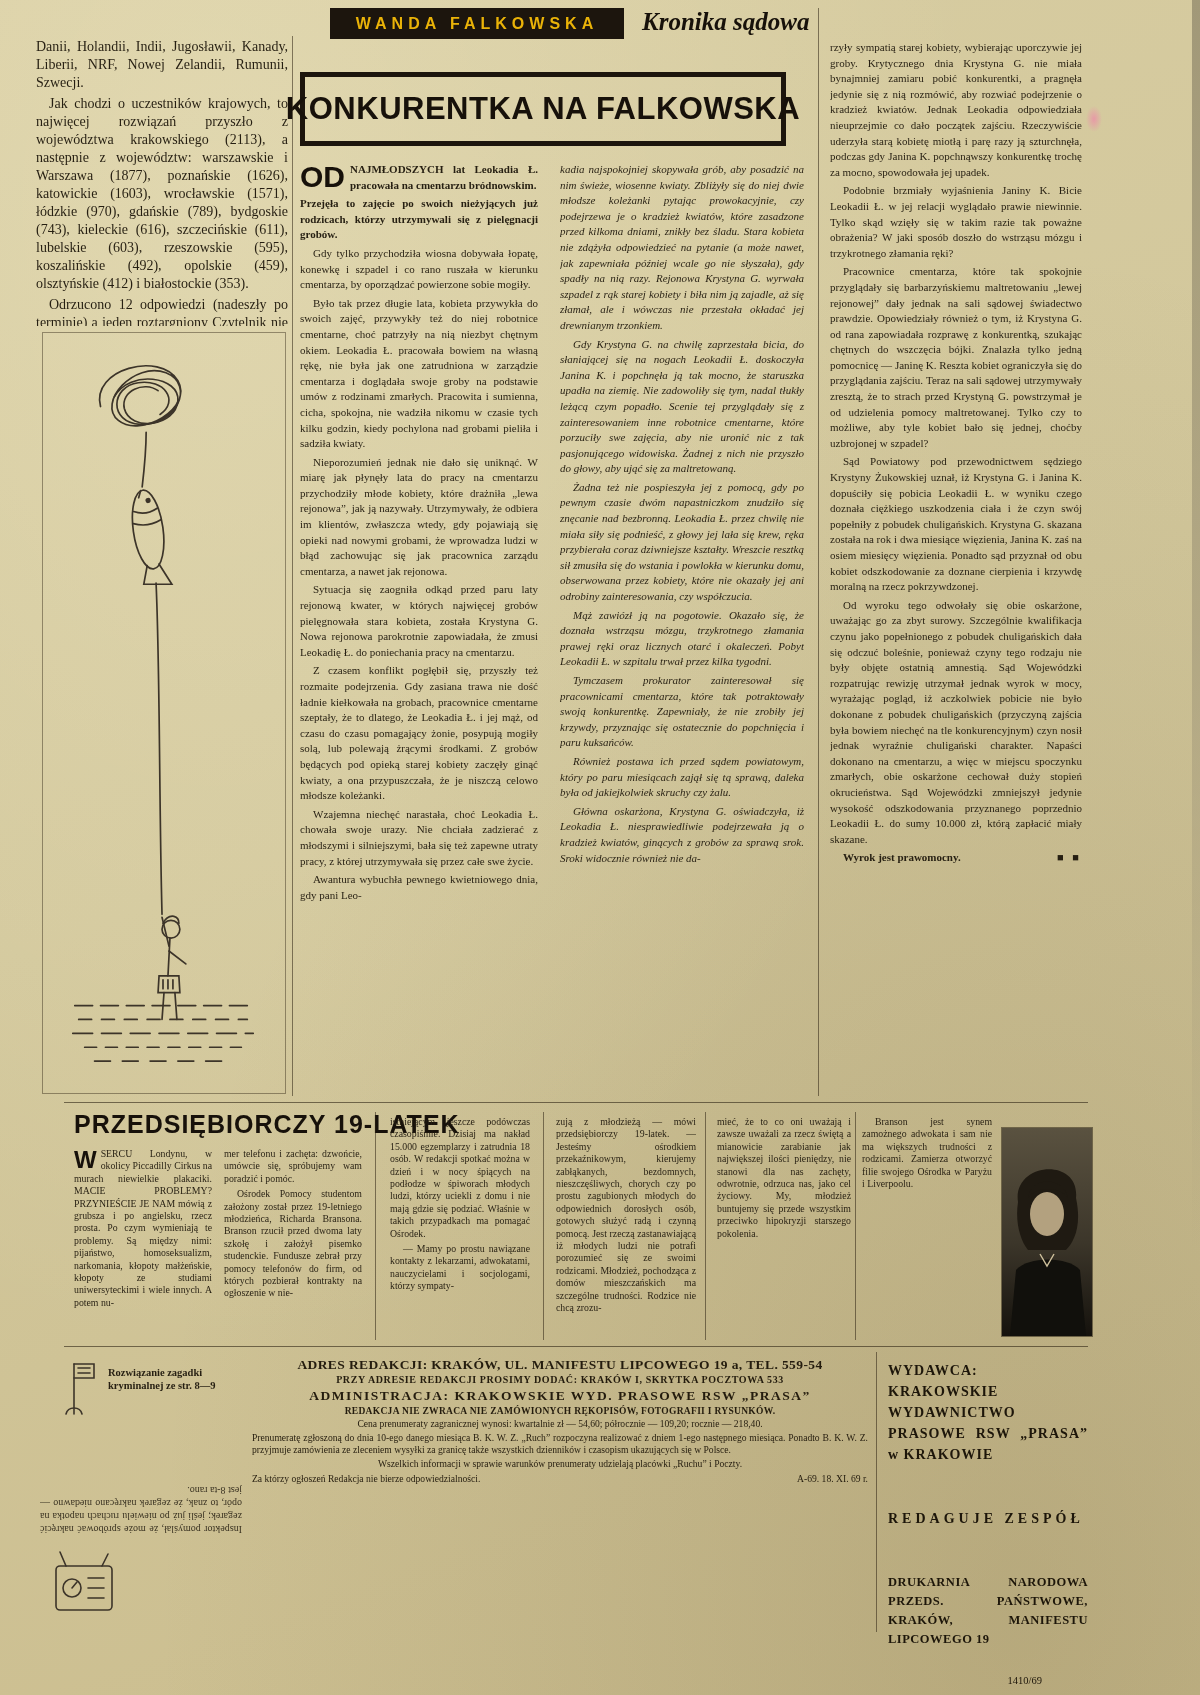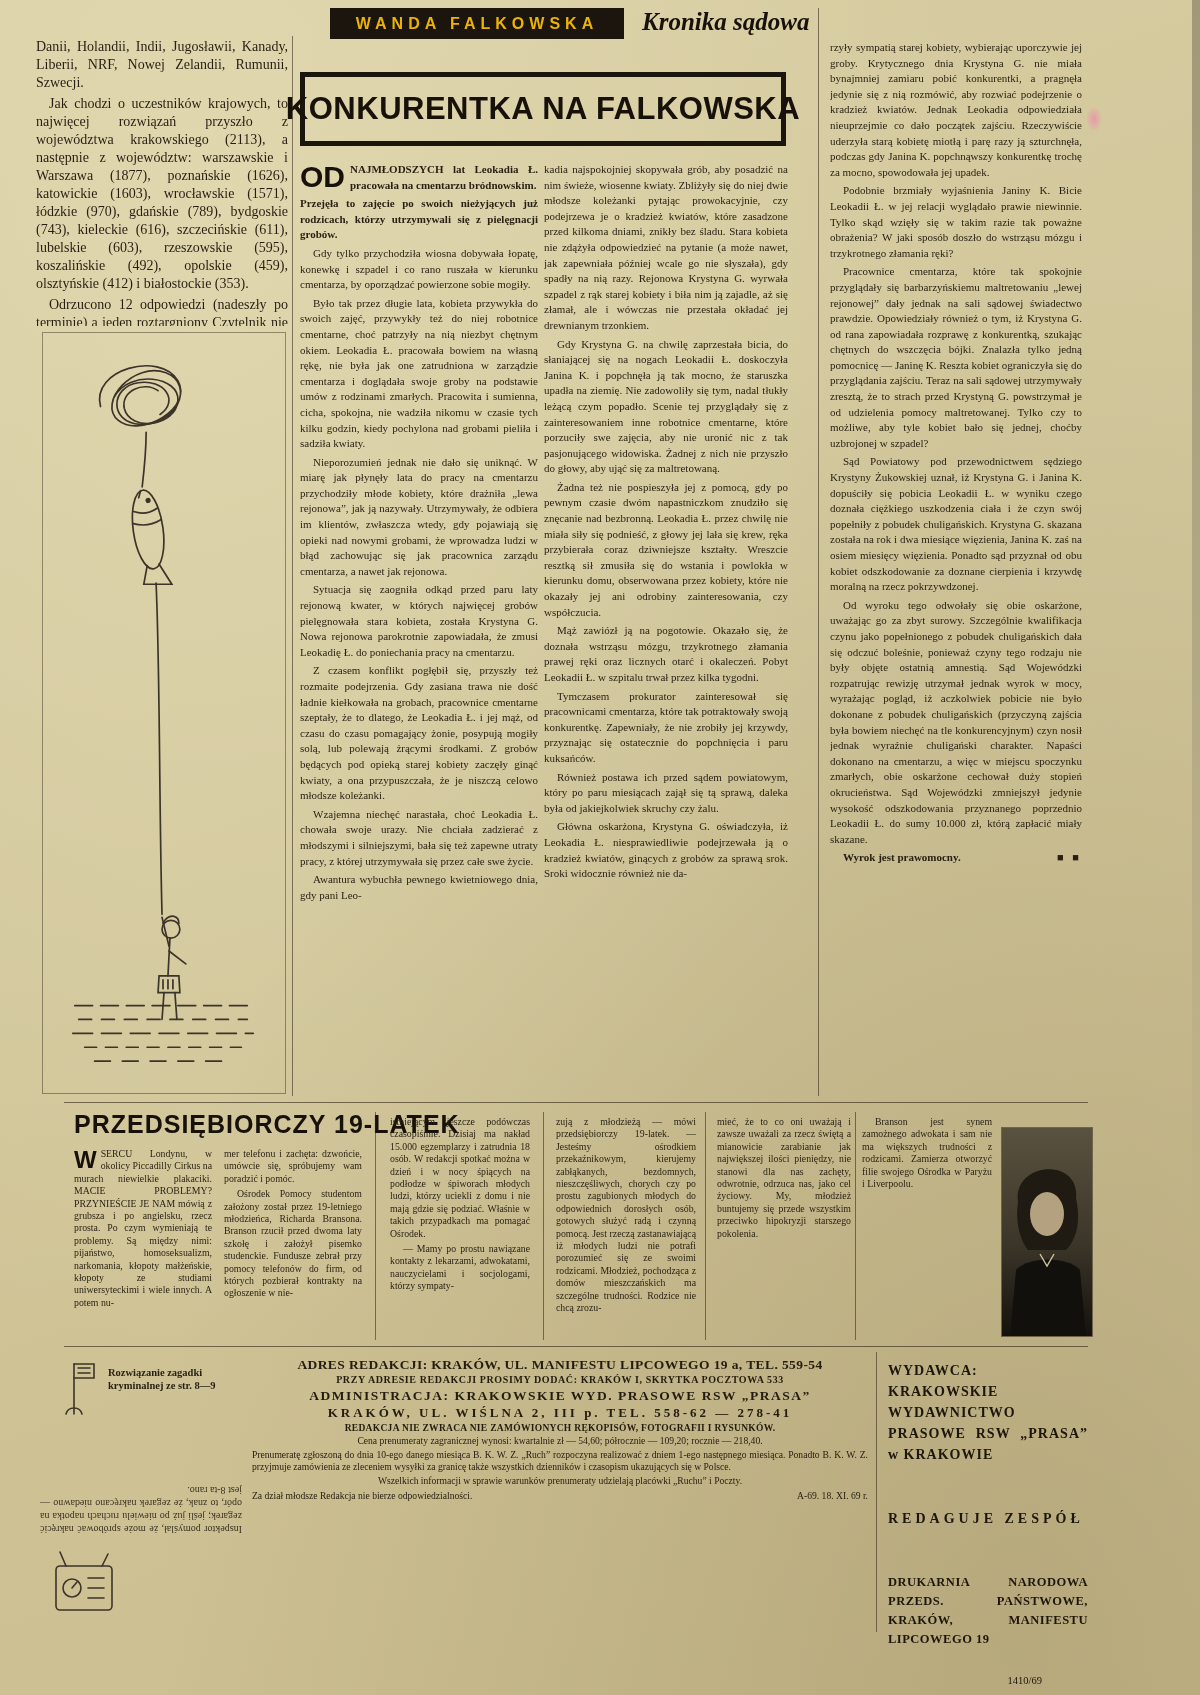--- a/index.html
+++ b/index.html
@@ -135,21 +135,21 @@
     <p class="ni leadbold">Przejęła to zajęcie po swoich nieżyjących już rodzicach, którzy utrzymywali się z pielęgnacji grobów.</p>
     <p>Gdy tylko przychodziła wiosna dobywała łopatę, konewkę i szpadel i co rano ruszała w kierunku cmentarza, by oporządzać powierzone sobie mogiły.</p>
     <p>Było tak przez długie lata, kobieta przywykła do swoich zajęć, przywykły też do niej robotnice cmentarne, choć patrzyły na nią niezbyt chętnym okiem. Leokadia Ł. pracowała bowiem na własną rękę, nie była jak one zatrudniona w zarządzie cmentarza i doglądała swoje groby na podstawie umów z rodzinami zmarłych. Pracowita i sumienna, cicha, spokojna, nie wadziła nikomu w czasie tych kilku godzin, kiedy pochylona nad grobami pieliła i sadziła kwiaty.</p>
     <p>Nieporozumień jednak nie dało się uniknąć. W miarę jak płynęły lata do pracy na cmentarzu przychodziły młode kobiety, które drażniła „lewa rejonowa”, jak ją nazywały. Utrzymywały, że odbiera im klientów, zwłaszcza wtedy, gdy pojawiają się opieki nad nowymi grobami, że wprowadza ludzi w błąd zachowując się jak pracownica zarządu cmentarza, a nawet jak rejonowa.</p>
     <p>Sytuacja się zaogniła odkąd przed paru laty rejonową kwater, w których najwięcej grobów pielęgnowała stara kobieta, została Krystyna G. Nowa rejonowa parokrotnie zapowiadała, że zmusi Leokadię Ł. do poniechania pracy na cmentarzu.</p>
     <p>Z czasem konflikt pogłębił się, przyszły też rozmaite podejrzenia. Gdy zasiana trawa nie dość ładnie kiełkowała na grobach, pracownice cmentarne szeptały, że to dlatego, że Leokadia Ł. i jej mąż, od czasu do czasu pomagający żonie, posypują mogiły solą, lub polewają żrącymi środkami. Z grobów będących pod opieką starej kobiety zaczęły ginąć kwiaty, a ona przypuszczała, że je niszczą celowo młodsze koleżanki.</p>
     <p>Wzajemna niechęć narastała, choć Leokadia Ł. chowała swoje urazy. Nie chciała zadzierać z młodszymi i silniejszymi, bała się też zapewne utraty pracy, z której utrzymywała się przez całe swe życie.</p>
     <p>Awantura wybuchła pewnego kwietniowego dnia, gdy pani Leo-</p>
   </div>
 
-  <div class="col a1" style="left:544px;top:162px;width:244px;height:934px;">
+  <div class="col a1" style="left:560px;top:162px;width:244px;height:934px;font-style:italic;">
     <p class="ni">kadia najspokojniej skopywała grób, aby posadzić na nim świeże, wiosenne kwiaty. Zbliżyły się do niej dwie młodsze koleżanki pytając prowokacyjnie, czy podejrzewa je o kradzież kwiatów, które zasadzone przed kilkoma dniami, znikły bez śladu. Stara kobieta nie zdążyła odpowiedzieć na pytanie (a może nawet, jak zapewniała później wcale go nie słyszała), gdy spadły na nią razy. Rejonowa Krystyna G. wyrwała szpadel z rąk starej kobiety i biła nim ją zajadle, aż się złamał, ale i wówczas nie przestała okładać jej drewnianym trzonkiem.</p>
     <p>Gdy Krystyna G. na chwilę zaprzestała bicia, do słaniającej się na nogach Leokadii Ł. doskoczyła Janina K. i popchnęła ją tak mocno, że staruszka upadła na ziemię. Nie zadowoliły się tym, nadal tłukły leżącą czym popadło. Scenie tej przyglądały się z zainteresowaniem inne robotnice cmentarne, które porzuciły swe zajęcia, aby nie uronić nic z tak pasjonującego widowiska. Żadnej z nich nie przyszło do głowy, aby ująć się za maltretowaną.</p>
     <p>Żadna też nie pospieszyła jej z pomocą, gdy po pewnym czasie dwóm napastniczkom znudziło się znęcanie nad bezbronną. Leokadia Ł. przez chwilę nie miała siły się podnieść, z głowy jej lała się krew, ręka przybierała coraz dziwniejsze kształty. Wreszcie resztką sił zmusiła się do wstania i powlokła w kierunku domu, obserwowana przez kobiety, które nie okazały jej ani odrobiny zainteresowania, czy współczucia.</p>
     <p>Mąż zawiózł ją na pogotowie. Okazało się, że doznała wstrząsu mózgu, trzykrotnego złamania prawej ręki oraz licznych otarć i okaleczeń. Pobyt Leokadii Ł. w szpitalu trwał przez kilka tygodni.</p>
     <p>Tymczasem prokurator zainteresował się pracownicami cmentarza, które tak potraktowały swoją konkurentkę. Zapewniały, że nie zrobiły jej krzywdy, przyznając się ostatecznie do popchnięcia i paru kuksańców.</p>
     <p>Również postawa ich przed sądem powiatowym, który po paru miesiącach zajął się tą sprawą, daleka była od jakiejkolwiek skruchy czy żalu.</p>
     <p>Główna oskarżona, Krystyna G. oświadczyła, iż Leokadia Ł. niesprawiedliwie podejrzewała ją o kradzież kwiatów, ginących z grobów za sprawą srok. Sroki widocznie również nie da-</p>
   </div>
 
   <div class="col a1" style="left:830px;top:40px;width:252px;height:1056px;">
@@ -241,27 +241,26 @@
         <path d="M40,32 H56 M40,42 H56 M40,52 H56"></path>
         <path d="M18,20 L12,6 M54,20 L60,8"></path>
       </g>
     </svg>
   </div>
 
   <div class="footer">
     <div class="f1">ADRES REDAKCJI: KRAKÓW, UL. MANIFESTU LIPCOWEGO 19 a, TEL. 559-54</div>
     <div class="f2">PRZY ADRESIE REDAKCJI PROSIMY DODAĆ: KRAKÓW I, SKRYTKA POCZTOWA 533</div>
     <div class="f3">ADMINISTRACJA: KRAKOWSKIE WYD. PRASOWE RSW „PRASA”</div>
-    <div class="f4">KRAKÓW, UL. WIŚLNA 2, III p. TEL. 558-62 — 278-41</div>
     <div class="f6">REDAKCJA NIE ZWRACA NIE ZAMÓWIONYCH RĘKOPISÓW, FOTOGRAFII I RYSUNKÓW.</div>
     <div class="f8">Cena prenumeraty zagranicznej wynosi: kwartalnie zł — 54,60; półrocznie — 109,20; rocznie — 218,40.</div>
     <div class="f7">Prenumeratę zgłoszoną do dnia 10-ego danego miesiąca B. K. W. Z. „Ruch” rozpoczyna realizować z dniem 1-ego następnego miesiąca. Ponadto B. K. W. Z. przyjmuje zamówienia ze zleceniem wysyłki za granicę także wszystkich dzienników i czasopism ukazujących się w Polsce.</div>
     <div class="f8">Wszelkich informacji w sprawie warunków prenumeraty udzielają placówki „Ruchu” i Poczty.</div>
     <div class="frow">
-      <span>Za dział młodsze Redakcja nie bierze odpowiedzialności.</span>
+      <span>Za którzy ogłoszeń Redakcja nie bierze odpowiedzialności.</span>
       <span>A-69. 18. XI. 69 r.</span>
     </div>
   </div>
 
   <div class="pub">
     <div class="p1">WYDAWCA: KRAKOWSKIE WYDAWNICTWO PRASOWE RSW „PRASA” w KRAKOWIE</div>
     <div class="p2">REDAGUJE ZESPÓŁ</div>
     <div class="p3">DRUKARNIA NARODOWA PRZEDS. PAŃSTWOWE, KRAKÓW, MANIFESTU LIPCOWEGO 19</div>
     <div class="p4">1410/69</div>
   </div>

